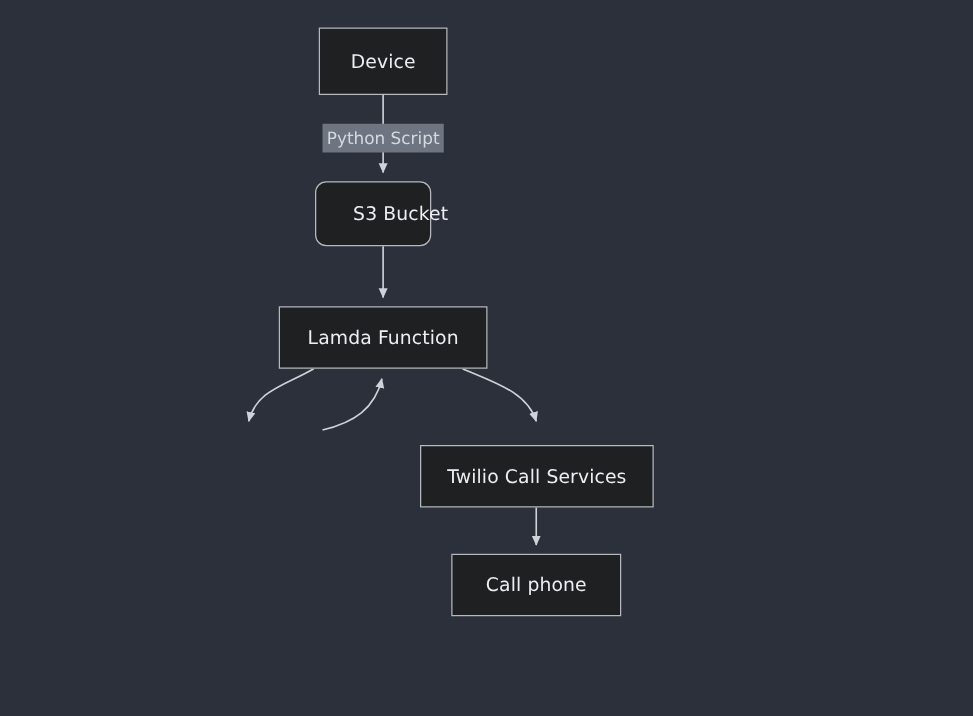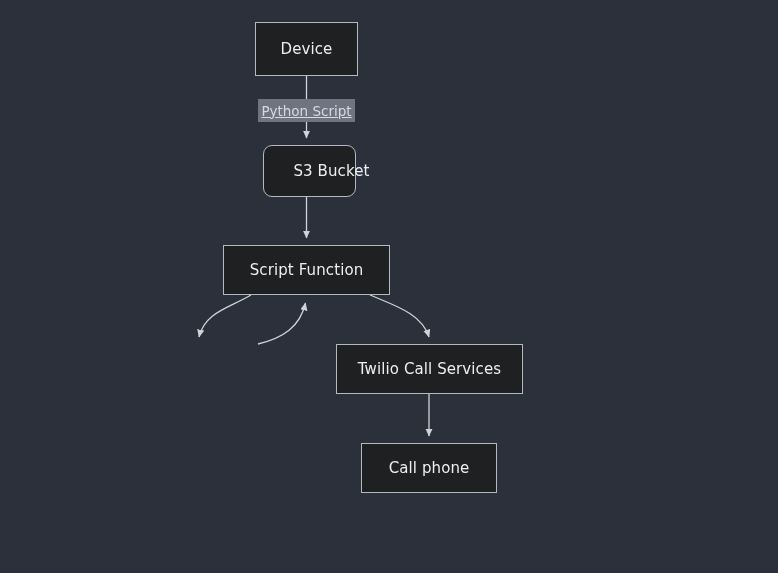--- a/index.html
+++ b/index.html
@@ -48,21 +48,20 @@
     box-sizing: border-box;
     background: #6e7480;
     color: #d6dae0;
     font-size: 13.5px;
     font-family: "DejaVu Sans", sans-serif;
     display: flex;
     align-items: center;
     justify-content: center;
     padding: 2px 5px;
     white-space: nowrap;
-    text-decoration: underline;
   }
 </style>
 </head>
 <body>
 
 <div id="canvas">
 
   <svg id="edges" viewBox="0 0 778 573" xmlns="http://www.w3.org/2000/svg">
     <defs>
       <marker id="arrowhead" markerWidth="9" markerHeight="9" refX="7.4" refY="3.6" orient="auto" markerUnits="userSpaceOnUse">
@@ -84,30 +83,30 @@
   </svg>
 
   <div class="node" style="left:255px; top:22px; width:103px; height:54px;">
     <span>Device</span>
   </div>
 
   <div class="edge-label" style="left:258px; top:99px; width:97px; height:23px;">
     <span>Python Script</span>
   </div>
 
-  <div class="node rounded" style="left:263px; top:145px; width:93px; height:52px;padding-left:44px;">
+  <div class="node rounded" style="left:252px; top:145px; width:93px; height:52px;padding-left:44px;">
     <span>S3 Bucket</span>
   </div>
 
   <div class="node" style="left:223px; top:245px; width:167px; height:50px;">
-    <span>Script Function</span>
+    <span>Lamda Function</span>
   </div>
 
 
-  <div class="node" style="left:336px; top:344px; width:187px; height:50px;justify-content:center;">
+  <div class="node" style="left:336px; top:356px; width:187px; height:50px;justify-content:center;">
     <span>Twilio Call Services</span>
   </div>
 
   <div class="node" style="left:361px; top:443px; width:136px; height:50px;">
     <span>Call phone</span>
   </div>
 
 </div>
 
 </body></html>

